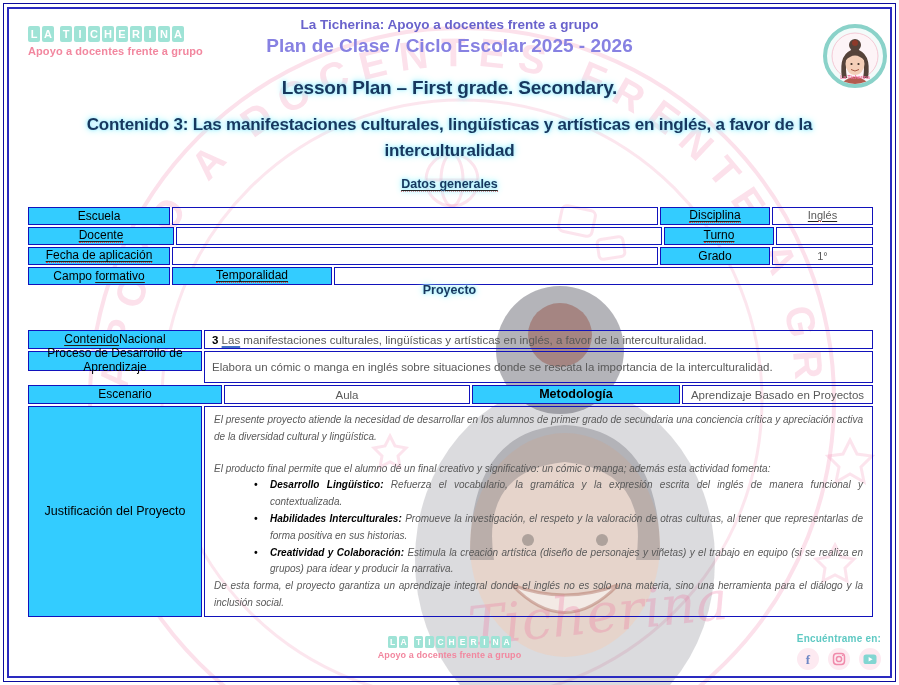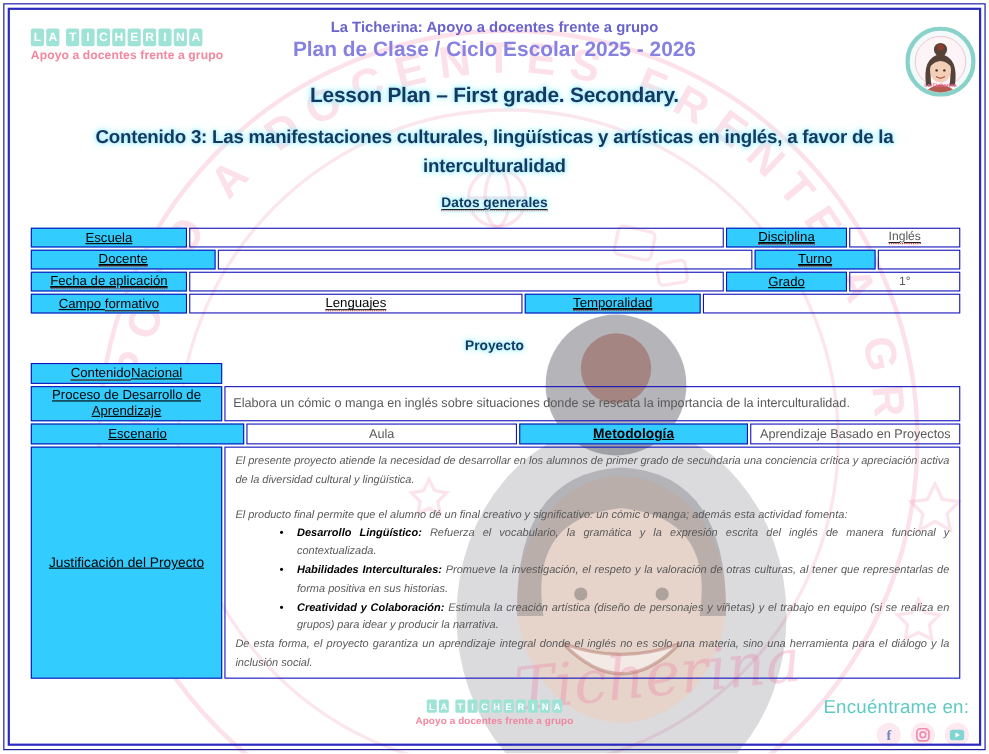--- a/index.html
+++ b/index.html
@@ -30,57 +30,57 @@
   .head-center{position:absolute;left:120px;right:120px;top:17px;text-align:center;}
   .hl1{font-size:13.5px;font-weight:bold;color:#6a63cc;}
   .hl2,.hl3{font-size:19px;font-weight:bold;color:#8781e2;margin-top:3px;}
   .glow{color:#17375e;font-weight:bold;
     text-shadow:0 0 1px #b8f3ff,0 0 3px #9feeff,0 0 6px #9feeff,0 0 10px #ccf7ff;}
   .lesson-title{position:absolute;left:0;right:0;top:77px;text-align:center;font-size:19px;letter-spacing:-.2px;}
   .content-title{position:absolute;left:44px;right:44px;top:112px;text-align:center;
     font-size:17px;line-height:26px;letter-spacing:-.2px;}
   .sec-head{position:absolute;left:0;right:0;text-align:center;font-size:12.5px;}
   .sec-datos{top:177px;}
-  .sec-proyecto{top:307px;}
+  .sec-proyecto{top:283px;}
 
   
   .usq{display:inline-block;line-height:1.05;
     text-decoration:underline;text-decoration-color:#222;text-decoration-thickness:1px;text-underline-offset:2px;
     border-bottom:1.5px dotted #e43d3d;}
   .u{display:inline-block;text-decoration:underline;text-decoration-color:#222;
     text-decoration-thickness:1px;text-underline-offset:2px;}
   .hl3 .usq,.hl3 .u{text-decoration-color:#8781e2;}
   .gram{text-decoration:underline;text-decoration-color:#4472c4;text-decoration-thickness:1.5px;text-underline-offset:2px;}
 
   
   .tbl{position:absolute;left:28px;width:845px;}
   .t1{top:207px;}
   .t2{top:330px;}
   .trow{display:flex;gap:2px;margin-bottom:2px;}
   .cell{border:1px solid #1212bb;box-sizing:border-box;display:flex;align-items:center;}
-  .lab{background:#33ccff;justify-content:center;font-size:12px;color:#000;text-align:center;text-decoration:underline;}
+  .lab{background:#33ccff;justify-content:center;font-size:12px;color:#000;text-align:center;}
   .val{background:transparent;font-size:11px;color:#595959;}
   .val.center{justify-content:center;}
   .t1 .trow .cell{height:18px;}
   .t2 .cell{font-size:11.5px;}
   .t2 .lab{font-size:12px;line-height:1.15;}
   .pl{padding-left:7px;}
   .gray{color:#595959;}
   .b{font-weight:bold;color:#000;}
 
   
   .just-val{display:block;padding:5px 9px 4px 9px;text-align:justify;
     font-size:10px;line-height:16.8px;color:#595959;font-style:italic;}
   .just-gap{height:15px;}
   .bullet{position:relative;padding-left:56px;text-align:justify;}
   .bullet::before{content:"\2022";position:absolute;left:40px;top:0;color:#000;font-weight:bold;}
 
   
   .find-me{position:absolute;right:18px;top:633px;text-align:right;}
-  .find-label{color:#5fc9c3;font-weight:400;font-size:17px;letter-spacing:.2px;}
+  .find-label{color:#5fc9c3;font-weight:700;font-size:10px;letter-spacing:.2px;}
   .social-row{display:flex;gap:9px;justify-content:flex-end;margin-top:4px;}
   .soc{width:22px;height:22px;border-radius:50%;background:#fdeaf1;display:flex;
     align-items:center;justify-content:center;}
 
   .badge{position:absolute;left:823px;top:24px;width:64px;height:64px;}
 </style>
 </head>
 <body>
 
 <div class="sheet">
@@ -187,21 +187,21 @@
             <span></span>
           </div>
         <div class="cell lab" style="width:110px">
             <span class="usq">Disciplina</span>
           </div>
         <div class="cell val center" style="flex:1">
             <span class="usq gray">Inglés</span>
           </div>
       </div>
       <div class="trow">
-        <div class="cell lab" style="width:168px">
+        <div class="cell lab" style="width:146px">
             <span class="usq">Docente</span>
           </div>
         <div class="cell val" style="width:486px">
             <span></span>
           </div>
         <div class="cell lab" style="width:110px">
             <span class="usq">Turno</span>
           </div>
         <div class="cell val center" style="flex:1">
             <span></span>
@@ -218,42 +218,42 @@
             <span>Grado</span>
           </div>
         <div class="cell val center" style="flex:1">
             <span class="gray">1°</span>
           </div>
       </div>
       <div class="trow">
         <div class="cell lab" style="width:142px">
             <span><span>Campo </span><span class="usq">formativo</span></span>
           </div>
-        <div class="cell val center" style="width:303px">
-            <span class="usq" style="color:#000;font-size:12px">Lenguajes</span>
-          </div>
         <div class="cell lab" style="width:160px">
             <span class="usq">Temporalidad</span>
           </div>
         <div class="cell val" style="flex:1">
             <span></span>
           </div>
       </div>
     </div>
 
     <div class="sec-head sec-proyecto glow">Proyecto</div>
 
     <div class="tbl t2">
       <div class="trow">
         <div class="cell lab" style="width:174px;height:19px">
             <span><span class="usq">Contenido </span><span>Nacional</span></span>
           </div>
-      </div>
-      <div class="trow">
-        <div class="cell lab" style="width:174px;height:32px">
+        <div class="cell val pl" style="flex:1;height:19px">
+            <span><span class="b">3</span>&nbsp;<span class="gram">Las</span><span> manifestaciones culturales, lingüísticas y artísticas en inglés, a favor de la interculturalidad.</span></span>
+          </div>
+      </div>
+      <div class="trow">
+        <div class="cell lab" style="width:174px;height:20px">
             <span>Proceso de Desarrollo de Aprendizaje</span>
           </div>
         <div class="cell val pl" style="flex:1;height:32px">
             <span>Elabora un cómic o manga en inglés sobre situaciones donde se rescata la importancia de la interculturalidad.</span>
           </div>
       </div>
       <div class="trow">
         <div class="cell lab" style="width:194px;height:19px">
             <span>Escenario</span>
           </div>

